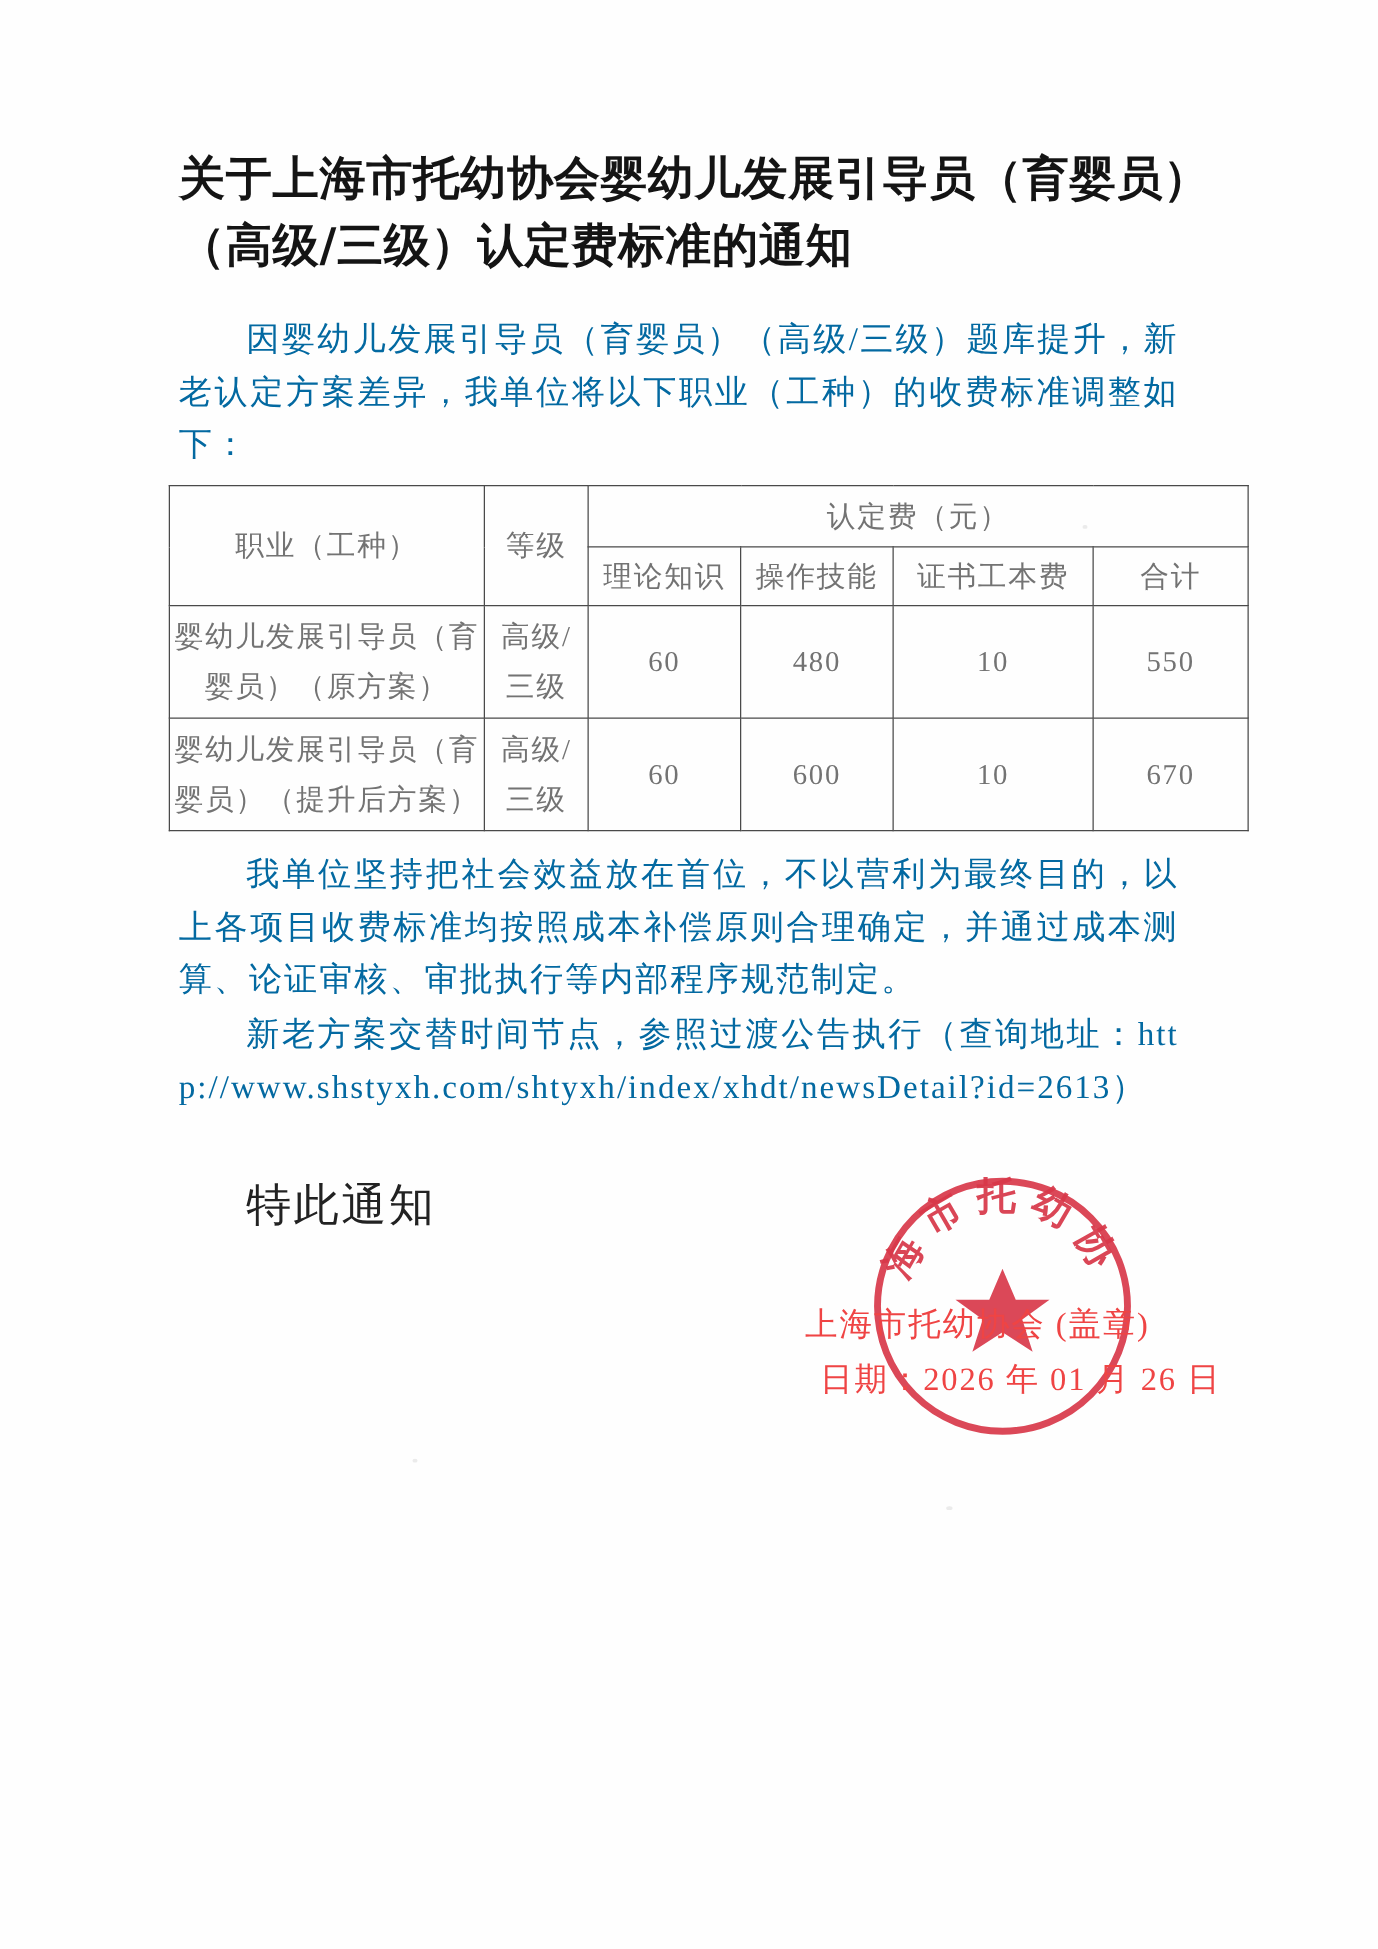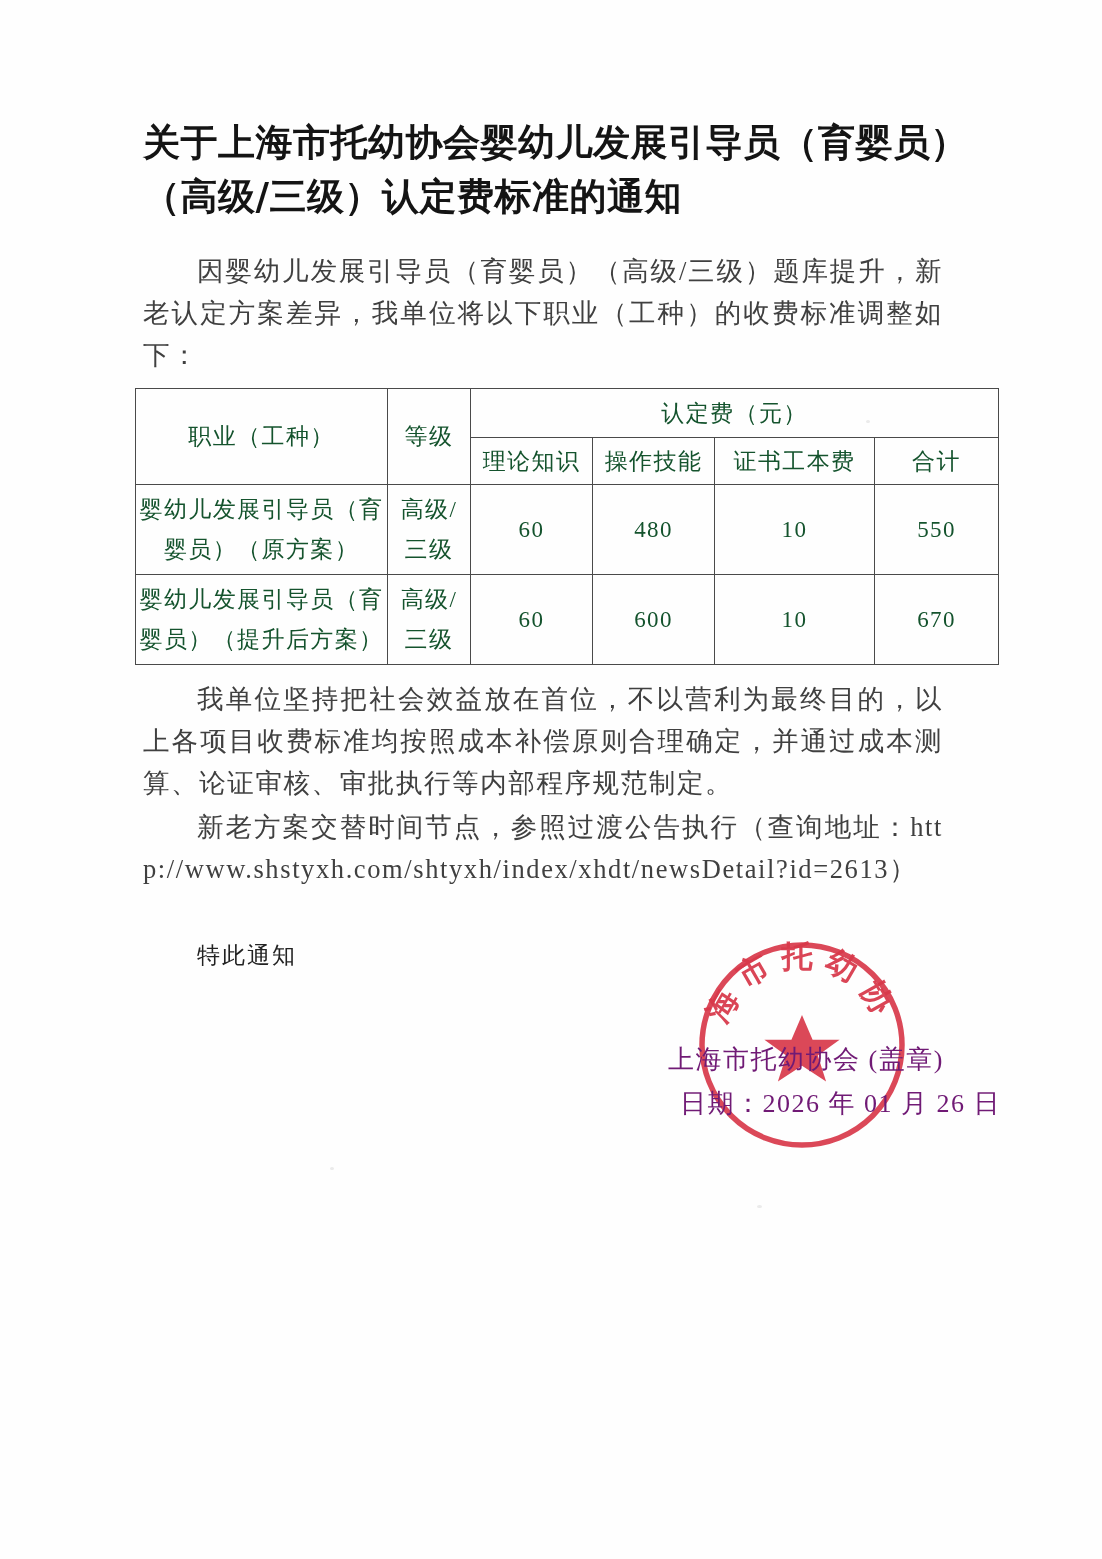--- a/index.html
+++ b/index.html
@@ -46,21 +46,21 @@
     top: 250px;
     width: 800px;
   }
   .para {
     font-family: "Liberation Serif", "DejaVu Serif", serif;
     font-size: 26.5px;
     line-height: 42px;
     letter-spacing: 1.6px;
     text-indent: 54px;
     text-align: justify;
-    color: #404040;
+    color: #0369a1;
     margin: 0;
   }
   .para-url {
     word-break: break-all;
   }
   .para + .para { margin-top: 2px; }
 
   
   .fee-table-wrap {
     position: absolute;
@@ -74,21 +74,21 @@
     table-layout: fixed;
   }
   table.fee-table td, table.fee-table th {
     border: 1.4px solid #4a4a4a;
     font-family: "Liberation Serif", "DejaVu Serif", serif;
     font-weight: normal;
     font-size: 23px;
     letter-spacing: 1.4px;
     text-align: center;
     vertical-align: middle;
-    color: #14532d;
+    color: #737373;
     padding: 2px 3px;
   }
   .col-job   { width: 252px; }
   .col-level { width: 83px;  }
   .col-fee   { width: 122px; }
   .col-cert  { width: 160px; }
   .col-total { width: 124px; }
 
   .th-job   { height: 86px; }
   .th-group { height: 44px; }
@@ -116,38 +116,38 @@
     left: 143px;
     top: 678px;
     width: 800px;
   }
 
   .notice-line {
     position: absolute;
     left: 143px;
     top: 940px;
     font-family: Liberation Mono, monospace;
-    font-size: 23px;
+    font-size: 36px;
     letter-spacing: 2px;
     text-indent: 54px;
     width: 400px;
     color: #222;
   }
 
   
   .signature {
     position: absolute;
-    left: 636px;
+    left: 612px;
     top: 1038px;
     width: 360px;
     font-family: "Liberation Serif", "DejaVu Serif", serif;
     font-size: 26px;
     line-height: 44px;
     letter-spacing: 1.5px;
-    color: #701a75;
+    color: #ef4444;
     z-index: 4;
   }
   .sig-org { white-space: nowrap; padding-left: 32px; }
   .sig-date { white-space: nowrap; margin-left: 44px; }
 
   
   .stamp {
     position: absolute;
     left: 698px;
     top: 941px;

